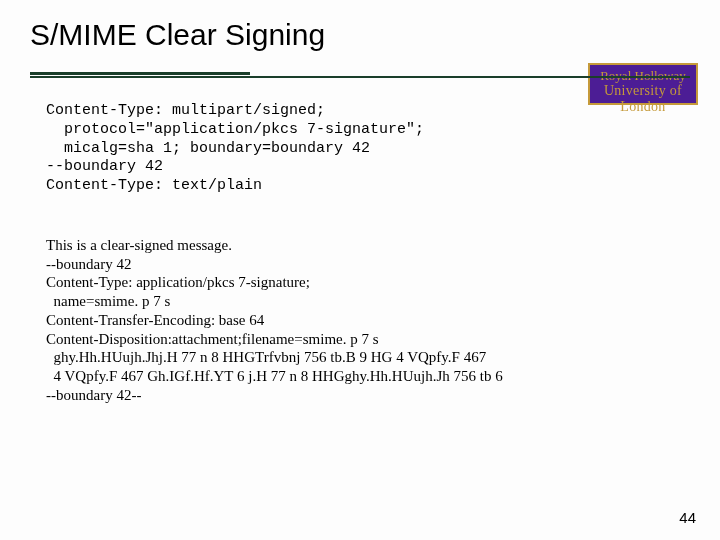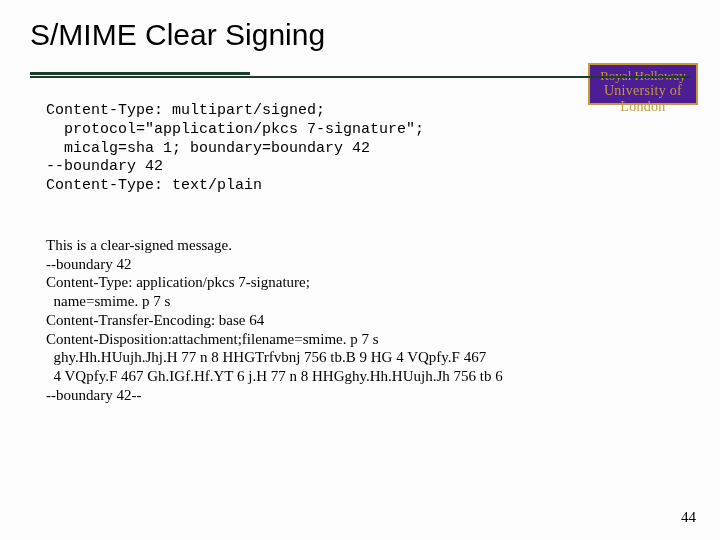--- a/index.html
+++ b/index.html
@@ -84,21 +84,21 @@
     white-space: pre;
   }
   .block2 {
     margin-top: 22px;
     font-family: Liberation Serif, serif;
   }
   .pagenum {
     position: absolute;
     right: 24px;
     bottom: 14px;
-    font-family: Liberation Serif, serif;
+    font-family: Liberation Sans, sans-serif;
     font-size: 15px;
   }
 </style>
 </head>
 <body>
 
 <div class="slide">
 
   <div class="header">
     <div class="title">S/MIME Clear Signing</div>

